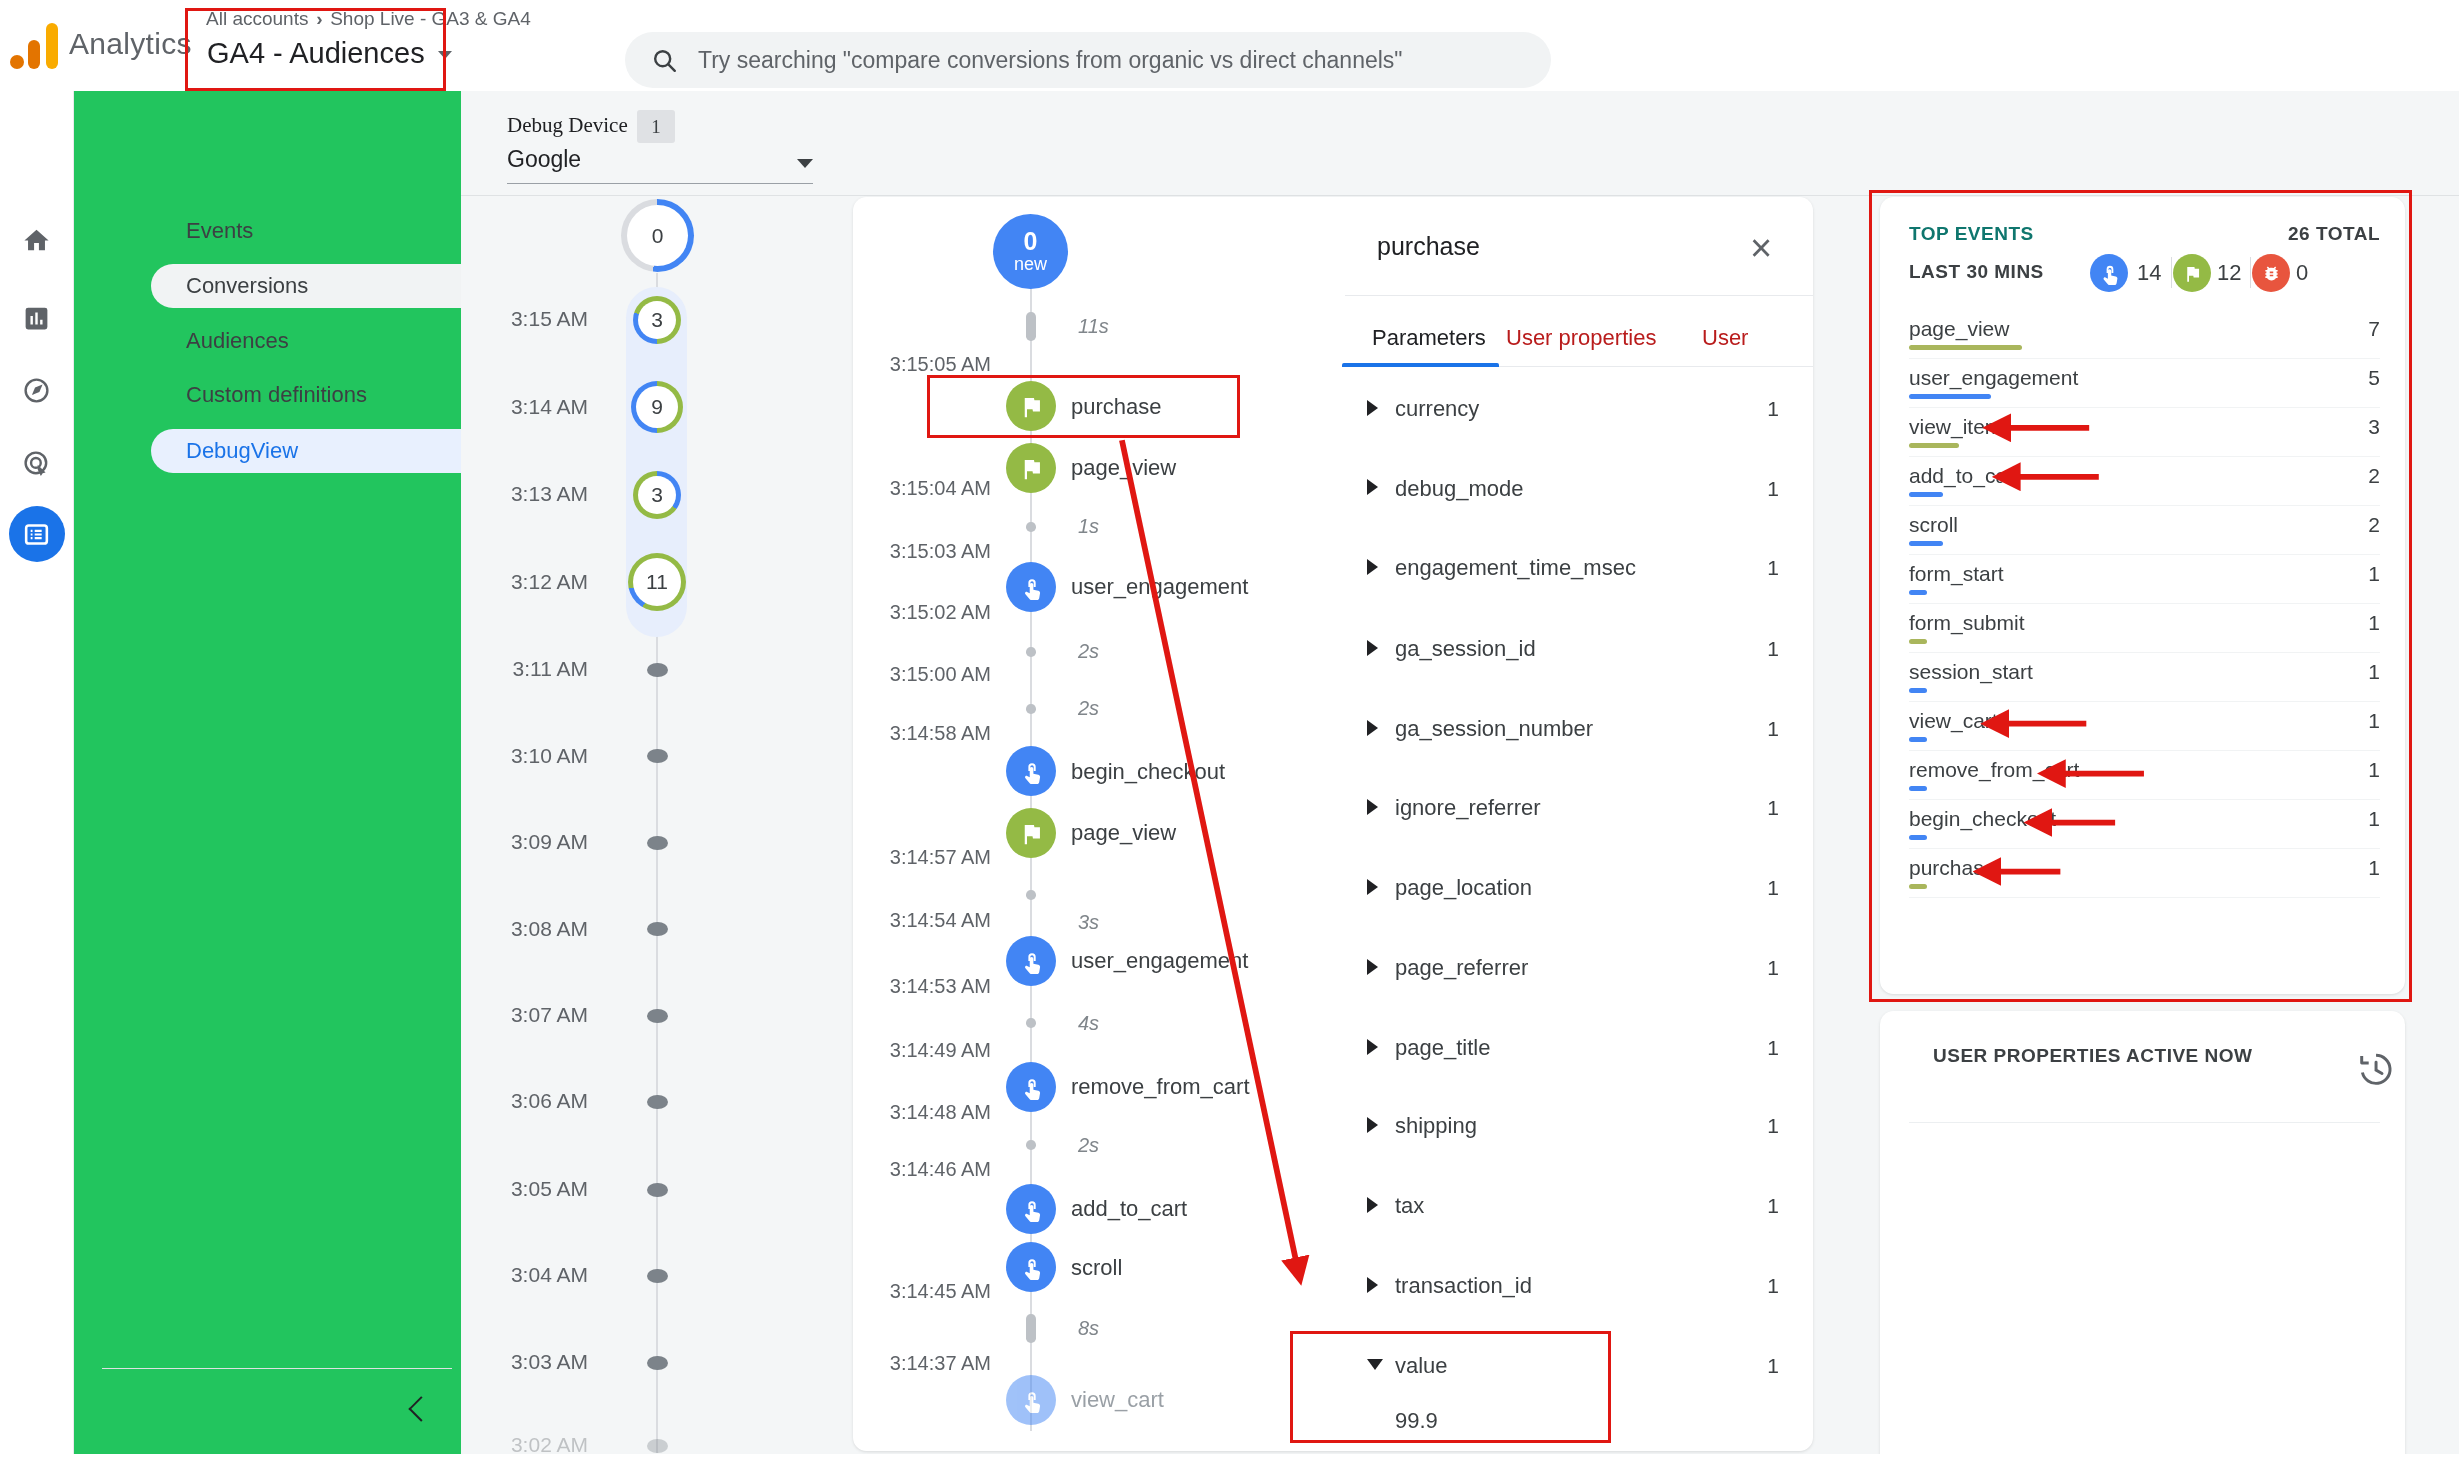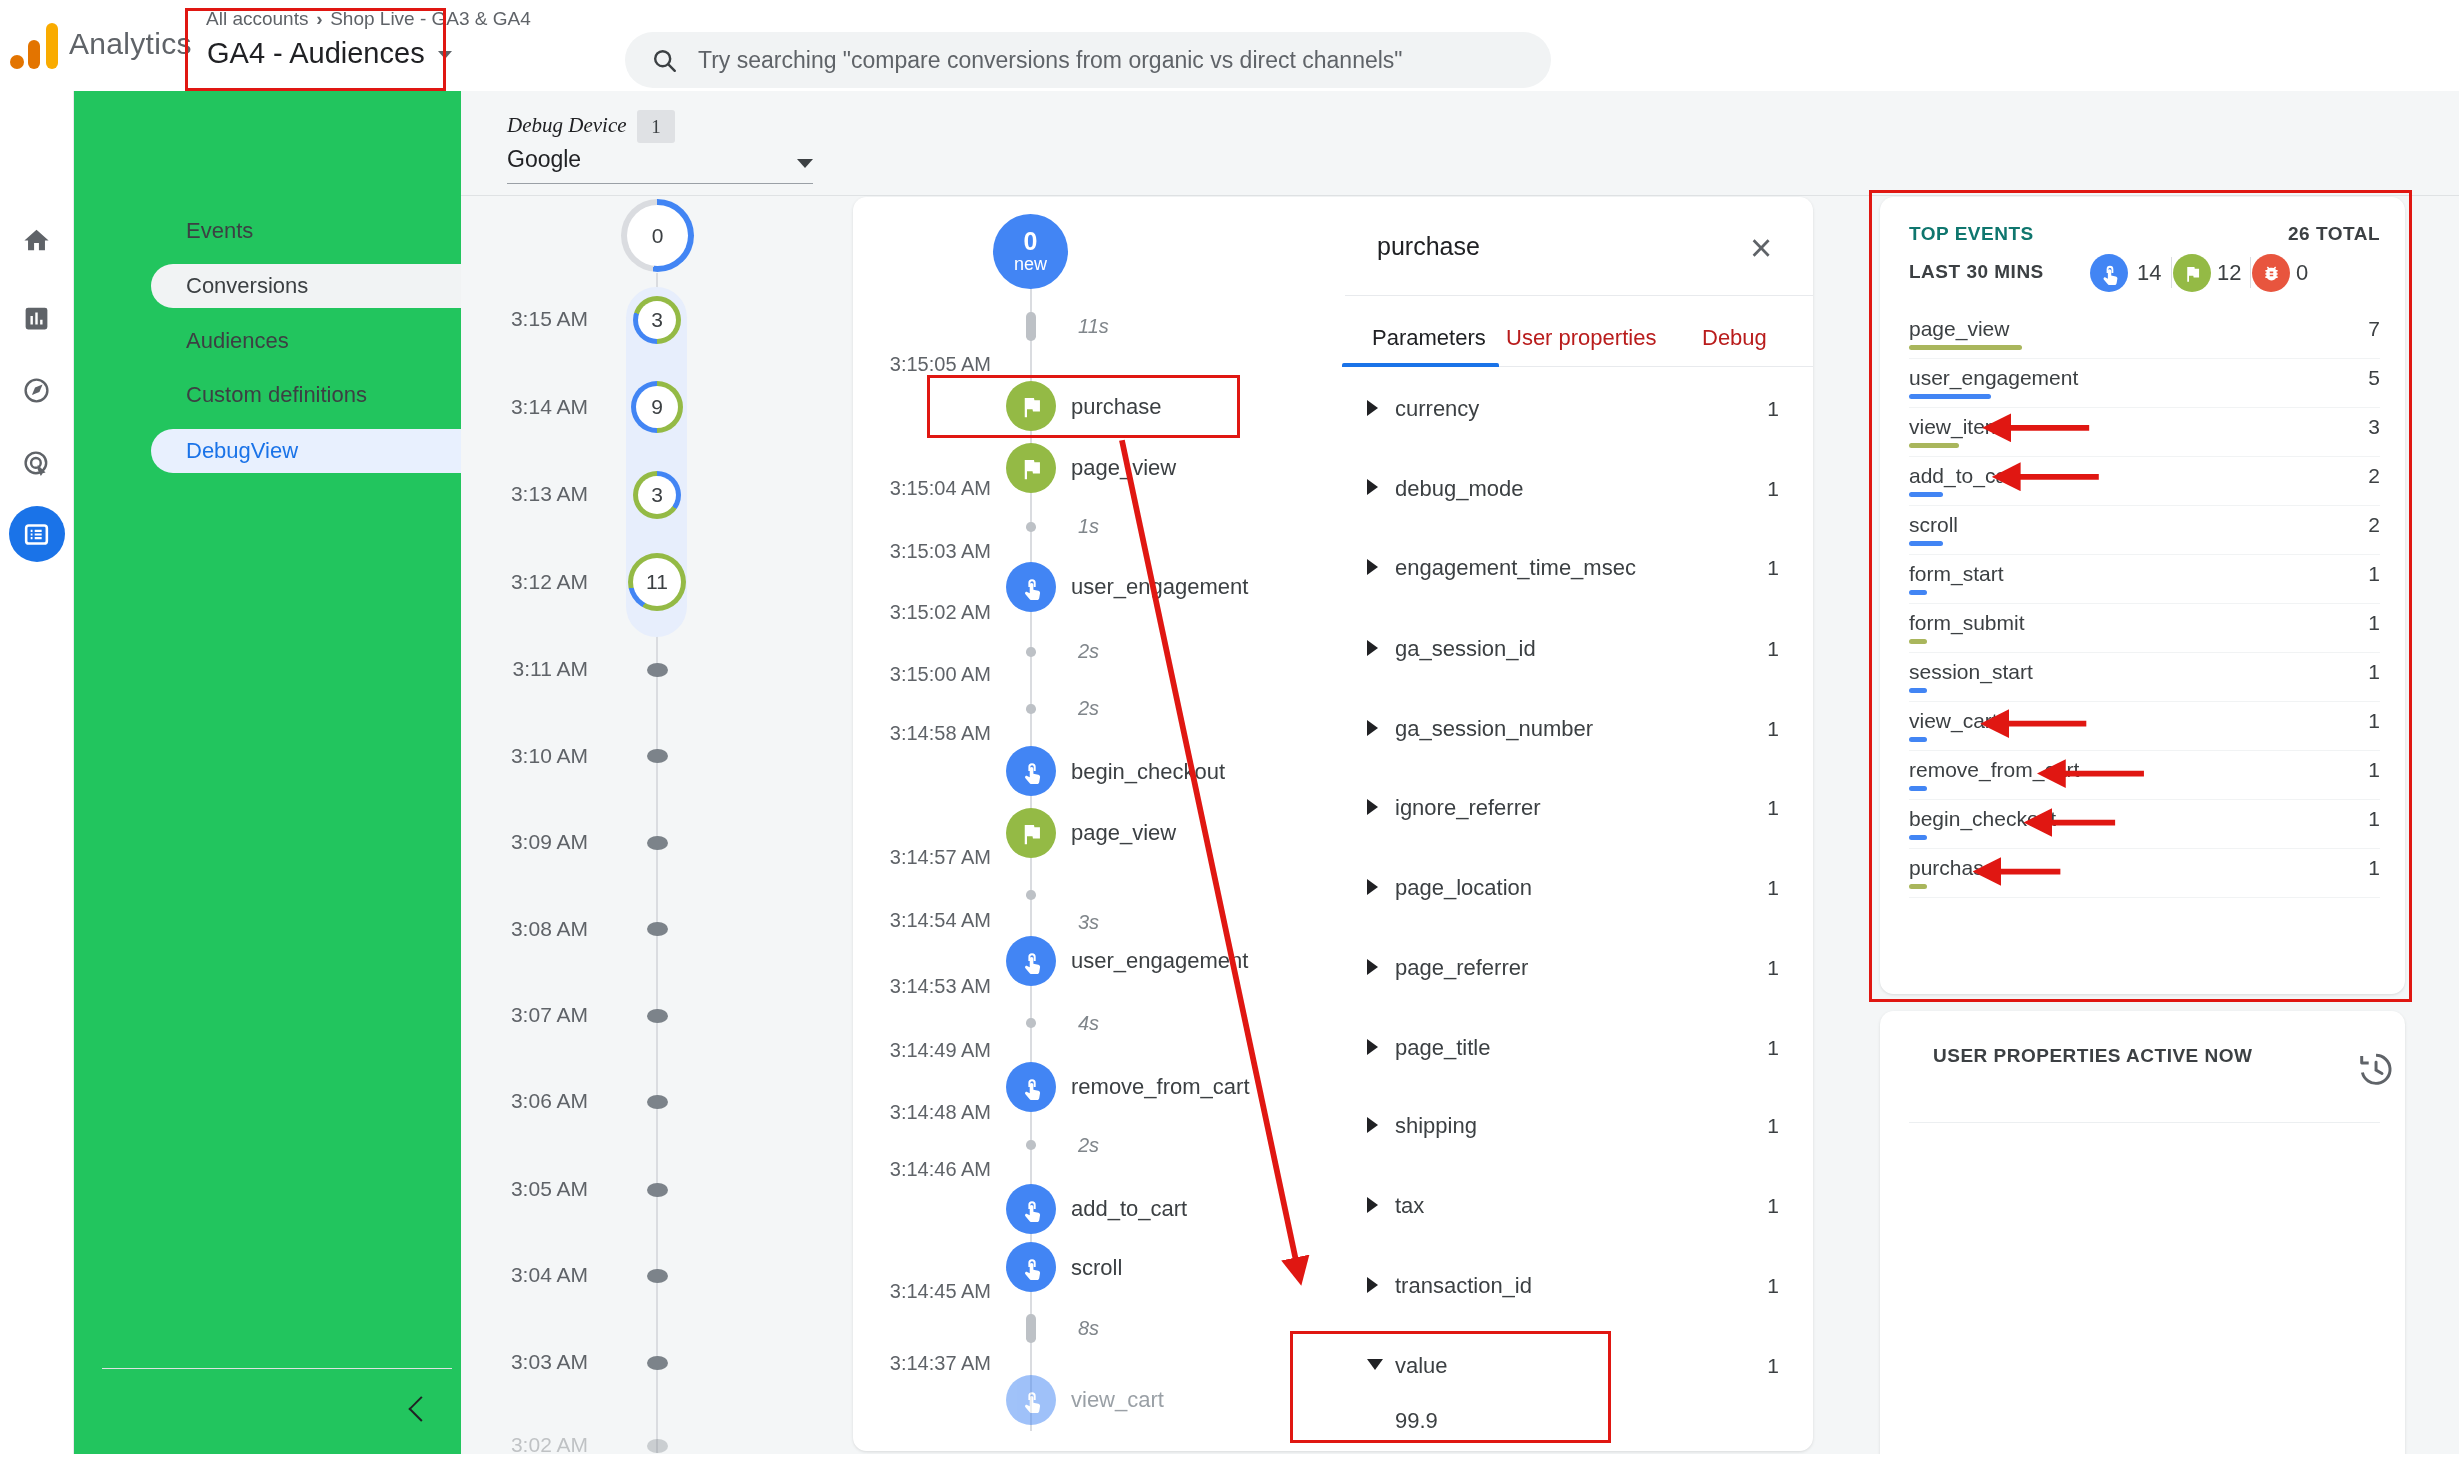--- a/index.html
+++ b/index.html
@@ -27,21 +27,21 @@
   .sb{left:74px;top:91px;width:387px;height:1386px;background:#22c55e;}
   .nav-item{position:absolute;left:77px;width:375px;height:44px;line-height:44px;border-radius:24px;padding-left:35px;box-sizing:border-box;font-size:22px;color:#3c4043;cursor:pointer;}
   .nav-item.hover{background:#f1f3f4;}
   .nav-item.active{background:#e8f0fe;color:#1a73e8;}
   .sb-divider{left:102px;top:1368px;width:350px;height:1px;background:#dfe1e3;}
   .collapse{left:412px;top:1401px;width:16.3px;height:16.3px;border-left:2.9px solid #202124;border-bottom:2.9px solid #202124;transform:rotate(45deg);}
   
   .content-bg{left:461px;top:91px;width:1998px;height:1386px;background:#f4f6f7;}
   .content-topline{left:461px;top:195px;width:1998px;height:1px;background:#dfe2e4;}
   .bottom-strip{left:0;top:1454px;width:2459px;height:23px;background:#fff;}
-  .dd-label{left:507px;top:113px;font-size:21px;color:#202124;font-family:"Liberation Serif",serif;font-style:italic;}
+  .dd-label{left:507px;top:113px;font-size:21px;color:#202124;font-family:"Liberation Serif",serif;}
   .dd-badge{left:637px;top:110px;width:38px;height:33px;background:#dfe1e4;border-radius:2.9px;text-align:center;line-height:33px;font-size:19px;color:#3c4043;font-family:"Liberation Serif",serif;}
   .dd-sel{left:507px;top:146px;font-size:23px;color:#202124;}
   .dd-caret{left:797px;top:159px;width:0;height:0;border-left:8.6px solid transparent;border-right:8.6px solid transparent;border-top:9.6px solid #3c4043;}
   .dd-underline{left:507px;top:183px;width:306px;height:1px;background:#9aa0a6;}
   
   .m-line{left:656px;top:273px;width:1.9px;height:1180px;background:#dadce0;}
   .m-pill{left:626px;top:287px;width:61px;height:350px;border-radius:31px;background:#e7eefc;}
   .m-label{width:127px;text-align:right;font-size:21px;color:#5f6368;}
   .m-ring{border-radius:50%;}
   .m-inner{position:absolute;inset:4.8px;background:#fff;border-radius:50%;display:flex;align-items:center;justify-content:center;font-size:21px;color:#3c4043;}
@@ -320,21 +320,21 @@
       </div>
       <div class="abs ev-label" style="left: 1071px; top: 1387px; color: rgb(154, 160, 166);">view_cart</div>
     </div>
 
   <div class="abs dp-title">purchase</div>
   <div class="abs dp-close">×</div>
   <div class="abs dp-div1"></div>
   <div class="abs dp-tabline"></div>
   <div class="abs dp-tab active" style="left:1372px">Parameters</div>
   <div class="abs dp-tab" style="left:1506px">User properties</div>
-  <div class="abs dp-tab" style="left:1702px">Debug</div>
+  <div class="abs dp-tab" style="left:1702px">User</div>
   <div class="abs dp-underline"></div>
   <div id="params">
       <div class="abs p-caret" style="left: 1367px; top: 400px;"></div>
       <div class="abs p-name" style="left: 1395px; top: 396px;">currency</div>
       <div class="abs p-count" style="left: 1633px; top: 397px;">1</div>
       <div class="abs p-caret" style="left: 1367px; top: 479px;"></div>
       <div class="abs p-name" style="left: 1395px; top: 476px;">debug_mode</div>
       <div class="abs p-count" style="left: 1633px; top: 477px;">1</div>
       <div class="abs p-caret" style="left: 1367px; top: 559px;"></div>
       <div class="abs p-name" style="left: 1395px; top: 555px;">engagement_time_msec</div>

